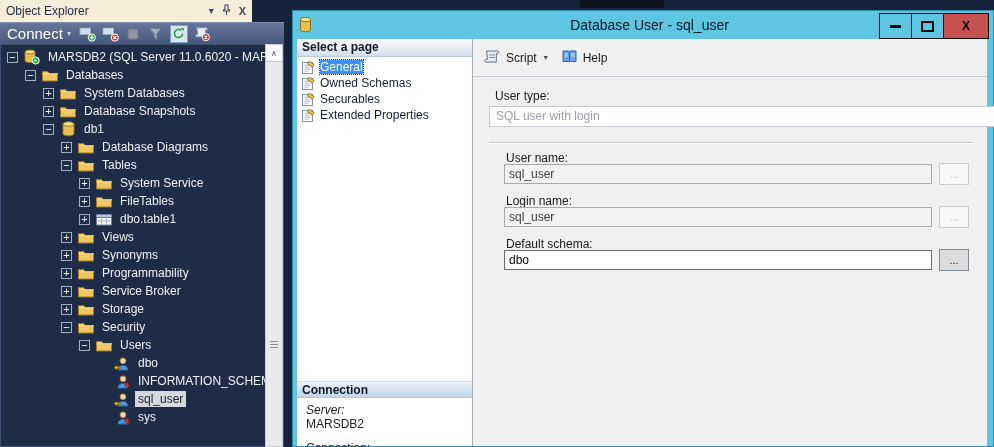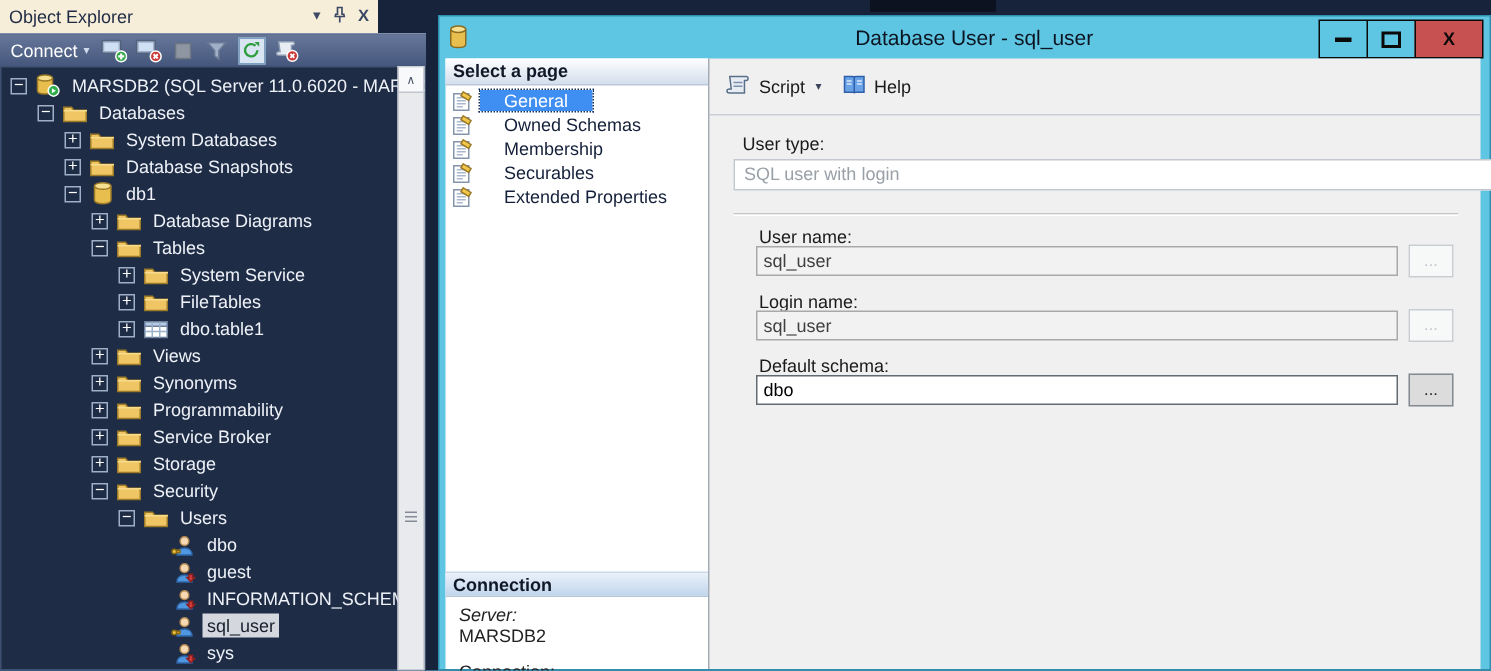--- a/index.html
+++ b/index.html
@@ -10,21 +10,21 @@
   
   .oe{position:absolute;left:0;top:0;width:252px;height:447px;}
   .oe-header{height:22px;background:#f6eed8;color:#1f2a44;font-size:12px;display:flex;
              align-items:center;padding:0 6px;box-sizing:border-box;}
   .oe-header .t{flex:1;}
   .oe-hicons{display:flex;align-items:center;gap:8px;color:#3c4866;}
   .oe-hicons .g{font-size:10px;line-height:10px;cursor:default;}
   .oe-toolbar{position:absolute;left:0;top:22px;width:284px;height:22px;box-sizing:border-box;
               background:linear-gradient(#66779a,#45577c);border-top:1px solid #7e8fb0;
               display:flex;align-items:center;padding:0 7px;gap:7px;}
-  .oe-toolbar .connect{color:#fff;font-size:12px;}
+  .oe-toolbar .connect{color:#fff;font-size:15px;}
   .oe-toolbar .caret{color:#d2dbee;font-size:8px;margin-left:-3px;}
   .tb-ic{display:flex;align-items:center;justify-content:center;width:18px;height:18px;}
   .tb-ic.boxed{background:#d9e5f3;border:1px solid #7da0c0;box-sizing:border-box;}
 
   .oe-tree{position:absolute;left:0;top:44px;width:284px;height:403px;background:#1e2c46;
            border:1px solid #3e5070;box-sizing:border-box;overflow:hidden;padding-top:3px;
            color:#eef2f8;font-size:12px;}
   .trow{height:18px;display:flex;align-items:center;white-space:nowrap;}
   .exp{width:9px;height:9px;border:1px solid #9fb0c6;background:#1e2c46;color:#fff;
        font-size:11px;line-height:8px;text-align:center;margin-right:5px;flex:none;cursor:default;}
@@ -58,21 +58,21 @@
   .g-close{font-size:12px;font-weight:bold;color:#0a0a0a;}
 
   .dlg-body{position:absolute;left:4px;top:28px;right:6px;bottom:0;display:flex;}
 
   
   .lpane{width:175px;background:#fff;position:relative;font-size:12px;color:#14203a;flex:none;}
   .pane-hd{height:17px;line-height:17px;background:linear-gradient(#ffffff,#d3deec);
            border-bottom:1px solid #bcc7d8;font-weight:bold;padding-left:5px;color:#101828;}
   .plist{padding-top:2px;}
   .pitem{height:16px;display:flex;align-items:center;padding-left:4px;gap:4px;white-space:nowrap;}
-  .pitem .pl{padding:0 16px;}
+  .pitem .pl{padding:0 0;}
   .pitem.sel .pl{background:#3f8ef2;color:#fff;outline:1px dotted #15335c;}
   .conn-hd{position:absolute;top:342px;left:0;right:0;height:17px;line-height:17px;font-weight:bold;
            padding-left:5px;background:linear-gradient(#eaf1fa,#c2d6ec);border-top:1px solid #cdd9e8;
            border-bottom:1px solid #b4c6dc;box-sizing:border-box;color:#101828;}
   .conn-txt{position:absolute;left:9px;color:#222;}
 
   
   .mpane{flex:1;background:#f0f0f0;border-left:1px solid #a6acb6;position:relative;font-size:12px;color:#1a1a1a;}
   .dtb{height:37px;border-bottom:1px solid #c9ced6;display:flex;align-items:center;padding-left:9px;gap:5px;}
   .dtb .lbl{cursor:default;}
@@ -332,31 +332,20 @@
           <span class="expsp"></span>
           <span class="tic">
             <svg width="17" height="15" viewBox="0 0 17 15">
               <circle cx="9" cy="4.8" r="2.9" fill="#f6d8b2" stroke="#b08952"></circle>
               <path d="M4 14c0-3 2.2-4.6 5-4.6s5 1.6 5 4.6z" fill="#4f97e0" stroke="#2f66a8"></path>
               <rect x="1" y="10.8" width="5" height="1.6" fill="#d8a826" stroke="#8a6a10"></rect>
               <circle cx="2.2" cy="11.6" r="1.5" fill="#f0c84a" stroke="#8a6a10"></circle>
             </svg>
           </span>
           <span class="tlabel">dbo</span>
-        </div>
-        <div class="trow" style="padding-left: 96px;">
-          <span class="expsp"></span>
-          <span class="tic">
-            <svg width="17" height="15" viewBox="0 0 17 15">
-              <circle cx="9" cy="4.8" r="2.9" fill="#f6d8b2" stroke="#b08952"></circle>
-              <path d="M4 14c0-3 2.2-4.6 5-4.6s5 1.6 5 4.6z" fill="#4f97e0" stroke="#2f66a8"></path>
-              <path d="M12 8.8h2.4v2.2h1.4l-2.6 2.8-2.6-2.8H12z" fill="#d23c3c" stroke="#8e1f1f"></path>
-            </svg>
-          </span>
-          <span class="tlabel">guest</span>
         </div>
         <div class="trow" style="padding-left: 96px;">
           <span class="expsp"></span>
           <span class="tic">
             <svg width="17" height="15" viewBox="0 0 17 15">
               <circle cx="9" cy="4.8" r="2.9" fill="#f6d8b2" stroke="#b08952"></circle>
               <path d="M4 14c0-3 2.2-4.6 5-4.6s5 1.6 5 4.6z" fill="#4f97e0" stroke="#2f66a8"></path>
               <path d="M12 8.8h2.4v2.2h1.4l-2.6 2.8-2.6-2.8H12z" fill="#d23c3c" stroke="#8e1f1f"></path>
             </svg>
           </span>
@@ -446,30 +435,20 @@
               <span class="pl">Owned Schemas</span>
             </div>
             <div class="pitem">
               <span style="display: flex;">
                 <svg width="15" height="15" viewBox="0 0 15 15">
                   <rect x="1.5" y="2.5" width="10" height="11" fill="#fff" stroke="#8494aa"></rect>
                   <path d="M3.5 5.2h6M3.5 7.2h6M3.5 9.2h6M3.5 11.2h4" stroke="#aab8cc"></path>
                   <path d="M7.8 1.2l5.2 3.1-1.5 2.6-5.2-3.1z" fill="#f0c84a" stroke="#9c7a28"></path>
                 </svg>
               </span>
-              <span class="pl">Membership</span>
-            </div>
-            <div class="pitem">
-              <span style="display: flex;">
-                <svg width="15" height="15" viewBox="0 0 15 15">
-                  <rect x="1.5" y="2.5" width="10" height="11" fill="#fff" stroke="#8494aa"></rect>
-                  <path d="M3.5 5.2h6M3.5 7.2h6M3.5 9.2h6M3.5 11.2h4" stroke="#aab8cc"></path>
-                  <path d="M7.8 1.2l5.2 3.1-1.5 2.6-5.2-3.1z" fill="#f0c84a" stroke="#9c7a28"></path>
-                </svg>
-              </span>
               <span class="pl">Securables</span>
             </div>
             <div class="pitem">
               <span style="display: flex;">
                 <svg width="15" height="15" viewBox="0 0 15 15">
                   <rect x="1.5" y="2.5" width="10" height="11" fill="#fff" stroke="#8494aa"></rect>
                   <path d="M3.5 5.2h6M3.5 7.2h6M3.5 9.2h6M3.5 11.2h4" stroke="#aab8cc"></path>
                   <path d="M7.8 1.2l5.2 3.1-1.5 2.6-5.2-3.1z" fill="#f0c84a" stroke="#9c7a28"></path>
                 </svg>
               </span>

